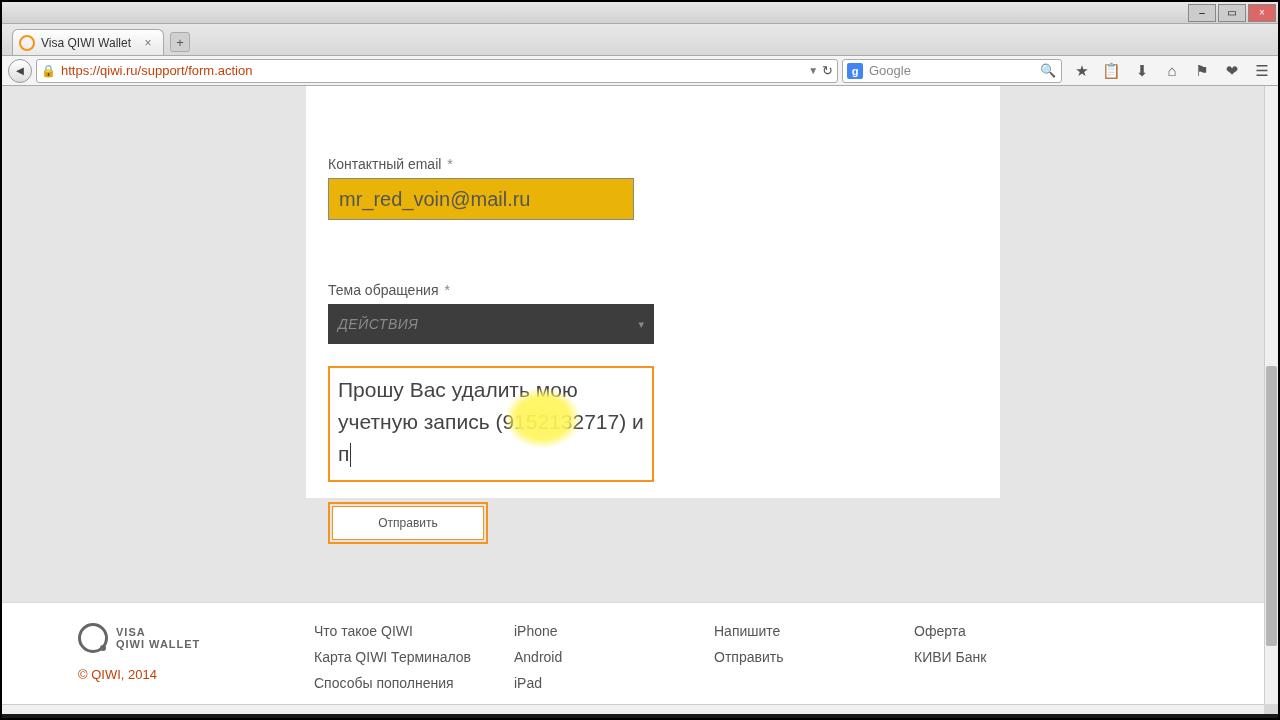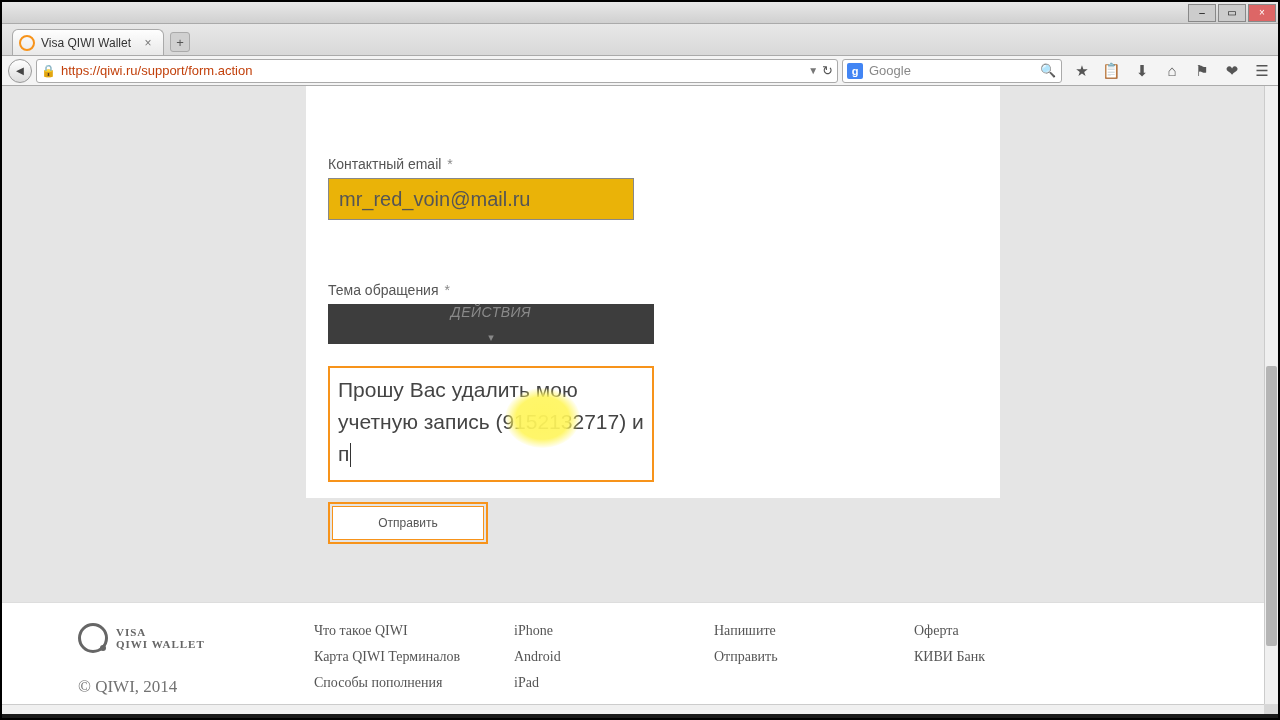--- a/index.html
+++ b/index.html
@@ -38,41 +38,41 @@
 
   
   .viewport { position: absolute; top: 84px; left: 0; right: 14px; bottom: 14px; background: #e5e5e5; overflow: hidden; }
   .page-white { position: absolute; top: 0; left: 304px; width: 694px; height: 412px; background: #fff; }
 
   
   .form-area { position: absolute; left: 326px; top: 0; width: 560px; }
   .lbl { font-size: 14px; color: #555; margin-bottom: 6px; font-family: Arial, sans-serif; margin-top: 40px; }
   .req { color: #888; margin-left: 2px; }
   .txt-input { width: 306px; height: 42px; border: 1px solid #888; background: #eab308; font-size: 20px; color: #555; padding: 6px 10px; font-family: Arial, sans-serif; }
-  .sel-wrap { width: 326px; height: 40px; background: #3d3d3d; color: #aaa; display: flex; align-items: center; justify-content: space-between; padding: 0 10px; font-size: 14px; position: relative; flex-direction: column; }
+  .sel-wrap { width: 326px; height: 40px; background: #3d3d3d; color: #aaa; display: flex; align-items: center; justify-content: space-between; padding: 0 10px; font-size: 14px; position: relative; }
   .sel-text { filter: blur(0.5px); letter-spacing: 0.5px; font-style: italic; opacity: 0.7; }
   .sel-arrow { color:#888; font-size:11px; }
   .ta-wrap { position: relative; width: 326px; height: 116px; border: 2px solid #f7931a; background: #fff; padding: 6px 8px; overflow: hidden; }
   .ta-text { font-size: 21px; color: #444; line-height: 32px; font-family: Arial, sans-serif; position: relative; }
   .hilite { position: absolute; width: 75px; height: 60px; background: radial-gradient(ellipse, rgba(255,245,90,0.95) 0%, rgba(255,245,90,0.9) 50%, rgba(255,245,90,0) 72%); border-radius: 50%; left: 175px; top: 20px; z-index: 5; pointer-events: none; }
   .caret { display: inline-block; width: 1px; height: 24px; background: #333; vertical-align: middle; margin-left: 1px; }
   .submit-wrap { margin-top: 20px; width: 160px; height: 42px; border: 2px solid #f7931a; padding: 2px; }
   .submit-btn { width: 100%; height: 100%; border: 1px solid #f7931a; background: #fff; display: flex; align-items: center; justify-content: center; font-size: 12px; color: #555; font-family: Arial, sans-serif; }
 
   
   .footer { position: absolute; top: 516px; left: 0; right: 0; height: 180px; background: #fff; border-top: 1px solid #ddd; padding: 20px 0; }
   .footer-inner { display: flex; padding-left: 76px; }
-  .fcol { min-width: 200px; font-size: 14px; color: #555; font-family: Liberation Serif, serif; }
+  .fcol { min-width: 200px; font-size: 14px; color: #555; }
   .fcol.logo-col { min-width: 236px; }
   .flink { margin-bottom: 10px; cursor: pointer; }
   .qlogo { display: flex; align-items: center; gap: 8px; margin-bottom: 10px; }
   .qlogo-ring { width: 30px; height: 30px; border: 3px solid #666; border-radius: 50%; position: relative; }
   .qlogo-ring::after { content:''; position:absolute; width:6px; height:6px; background:#666; border-radius:50%; bottom:-1px; right:-1px; }
   .qlogo-text { font-size: 11px; color: #666; line-height: 12px; font-weight: bold; letter-spacing: 1px; }
-  .copy { font-size: 17px; color: #737373; margin-top: 24px; }
+  .copy { font-size: 13px; color: #c2410c; margin-top: 14px; }
 
   
   .vscroll { position: absolute; top: 84px; right: 0; bottom: 14px; width: 14px; background: #f0f0f0; border-left: 1px solid #ccc; }
   .vthumb { position: absolute; top: 280px; height: 280px; left: 1px; right: 1px; background: #b5b5b5; border-radius: 2px; }
   .hscroll { position: absolute; left: 0; right: 14px; bottom: 0; height: 14px; background: #f0f0f0; border-top: 1px solid #ccc; }
 
   
   .taskbar { position:absolute; bottom:0; left:0; right:0; height:4px; background:#1a1a1a; }
 </style>
 </head>

